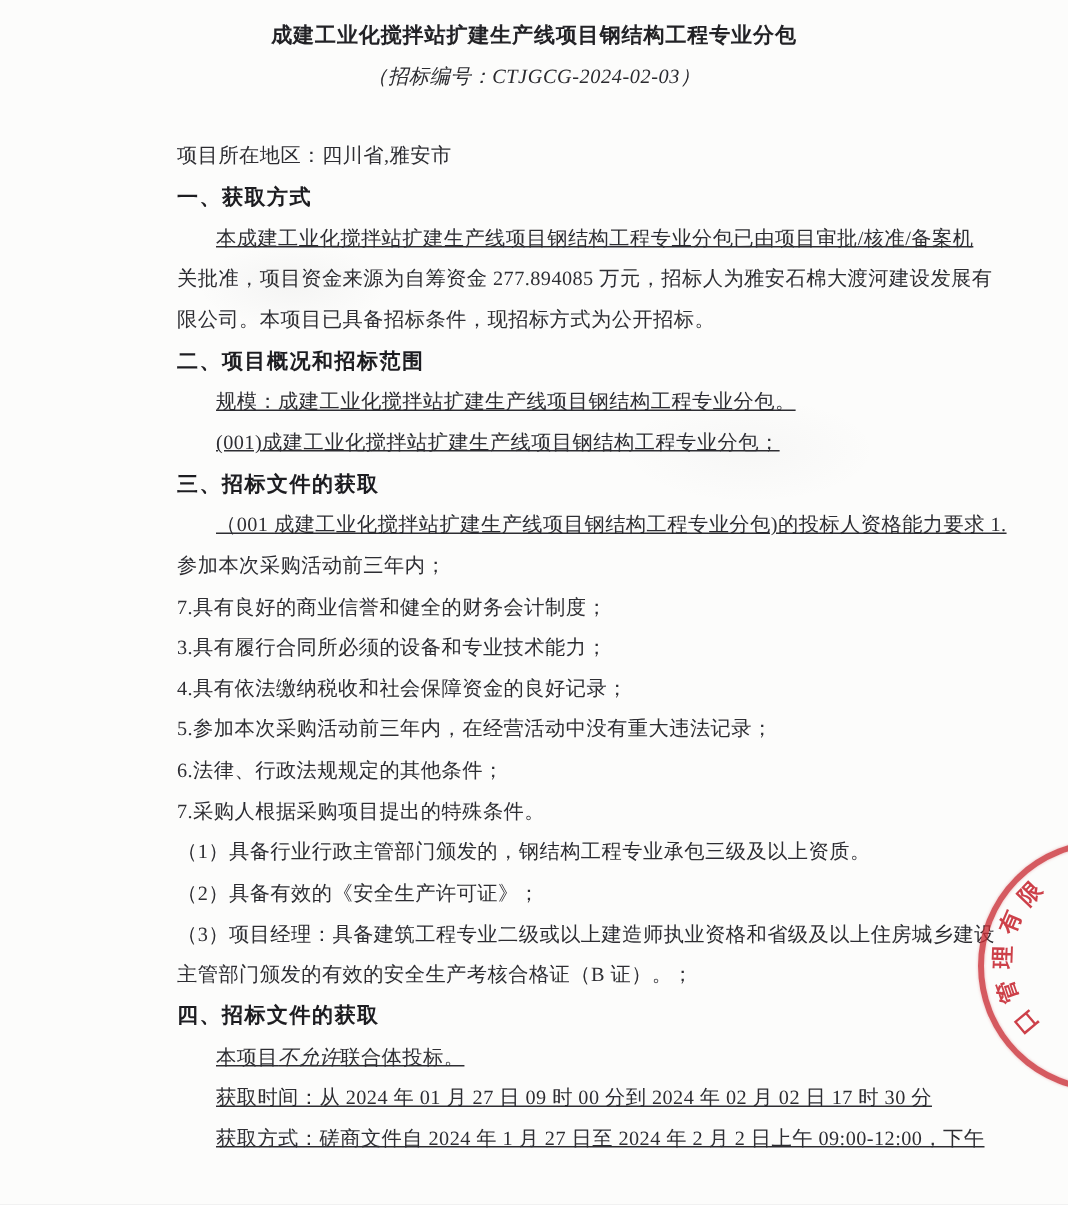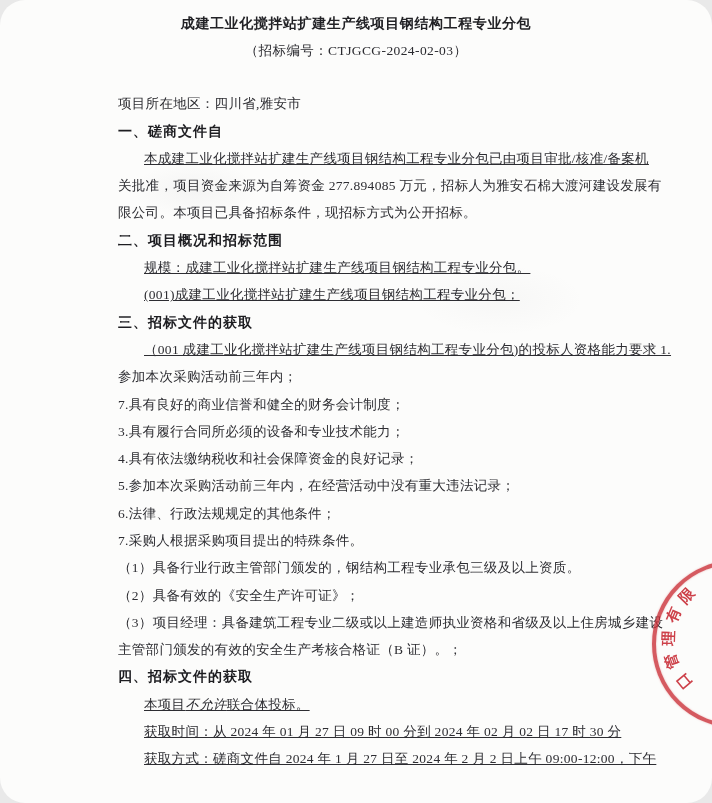--- a/index.html
+++ b/index.html
@@ -11,26 +11,25 @@
     background-image:
       radial-gradient(ellipse 90px 40px at 195px 190px, rgba(120,120,125,0.06), rgba(120,120,125,0) 70%),
       radial-gradient(ellipse 120px 50px at 500px 300px, rgba(120,120,125,0.04), rgba(120,120,125,0) 70%);
     overflow:hidden;
     box-sizing:border-box;
     padding:10px 48px 0 118px;
     font-family:"Liberation Serif","DejaVu Serif",serif;
     font-size:13.5px;
     color:#2d2d32;
     letter-spacing:0.3px;
-    border-radius:25px;
   }
   .line{height:27.3px;display:flex;align-items:center;white-space:nowrap;}
   .full{margin-left:-118px;margin-right:-48px;justify-content:center;}
   .doc-title{font-weight:bold;font-size:14px;color:#222226;letter-spacing:0.6px;}
-  .doc-subtitle{font-size:13.5px;color:#2a2a2f;letter-spacing:0.4px;}
+  .doc-subtitle{font-size:13.5px;color:#2a2a2f;letter-spacing:0.4px;font-style:italic;}
   .gap{height:26px;}
   .hd{font-family:"Liberation Sans","DejaVu Sans",sans-serif;font-weight:bold;font-size:14px;color:#1d1d21;letter-spacing:1px;}
   .ind{padding-left:26px;text-decoration:underline;}
   .it{font-style:italic;}
   
   .seal-ring{
     position:absolute;
     left:652px;top:560px;
     width:160px;height:160px;
     border:4.5px solid rgba(201,43,53,0.78);
@@ -56,21 +55,21 @@
 
 <div class="page">
 
   <div class="line full doc-title">成建工业化搅拌站扩建生产线项目钢结构工程专业分包</div>
   <div class="line full doc-subtitle">（招标编号：CTJGCG-2024-02-03）</div>
 
   <div class="gap"></div>
 
   <div class="line">项目所在地区：四川省,雅安市</div>
 
-  <div class="line hd">一、磋商文件自</div>
+  <div class="line hd">一、获取方式</div>
   <div class="line ind">本成建工业化搅拌站扩建生产线项目钢结构工程专业分包已由项目审批/核准/备案机</div>
   <div class="line">关批准，项目资金来源为自筹资金 277.894085 万元，招标人为雅安石棉大渡河建设发展有</div>
   <div class="line">限公司。本项目已具备招标条件，现招标方式为公开招标。</div>
 
   <div class="line hd">二、项目概况和招标范围</div>
   <div class="line ind">规模：成建工业化搅拌站扩建生产线项目钢结构工程专业分包。</div>
   <div class="line ind">(001)成建工业化搅拌站扩建生产线项目钢结构工程专业分包；</div>
 
   <div class="line hd">三、招标文件的获取</div>
   <div class="line ind">（001 成建工业化搅拌站扩建生产线项目钢结构工程专业分包)的投标人资格能力要求 1.</div>

